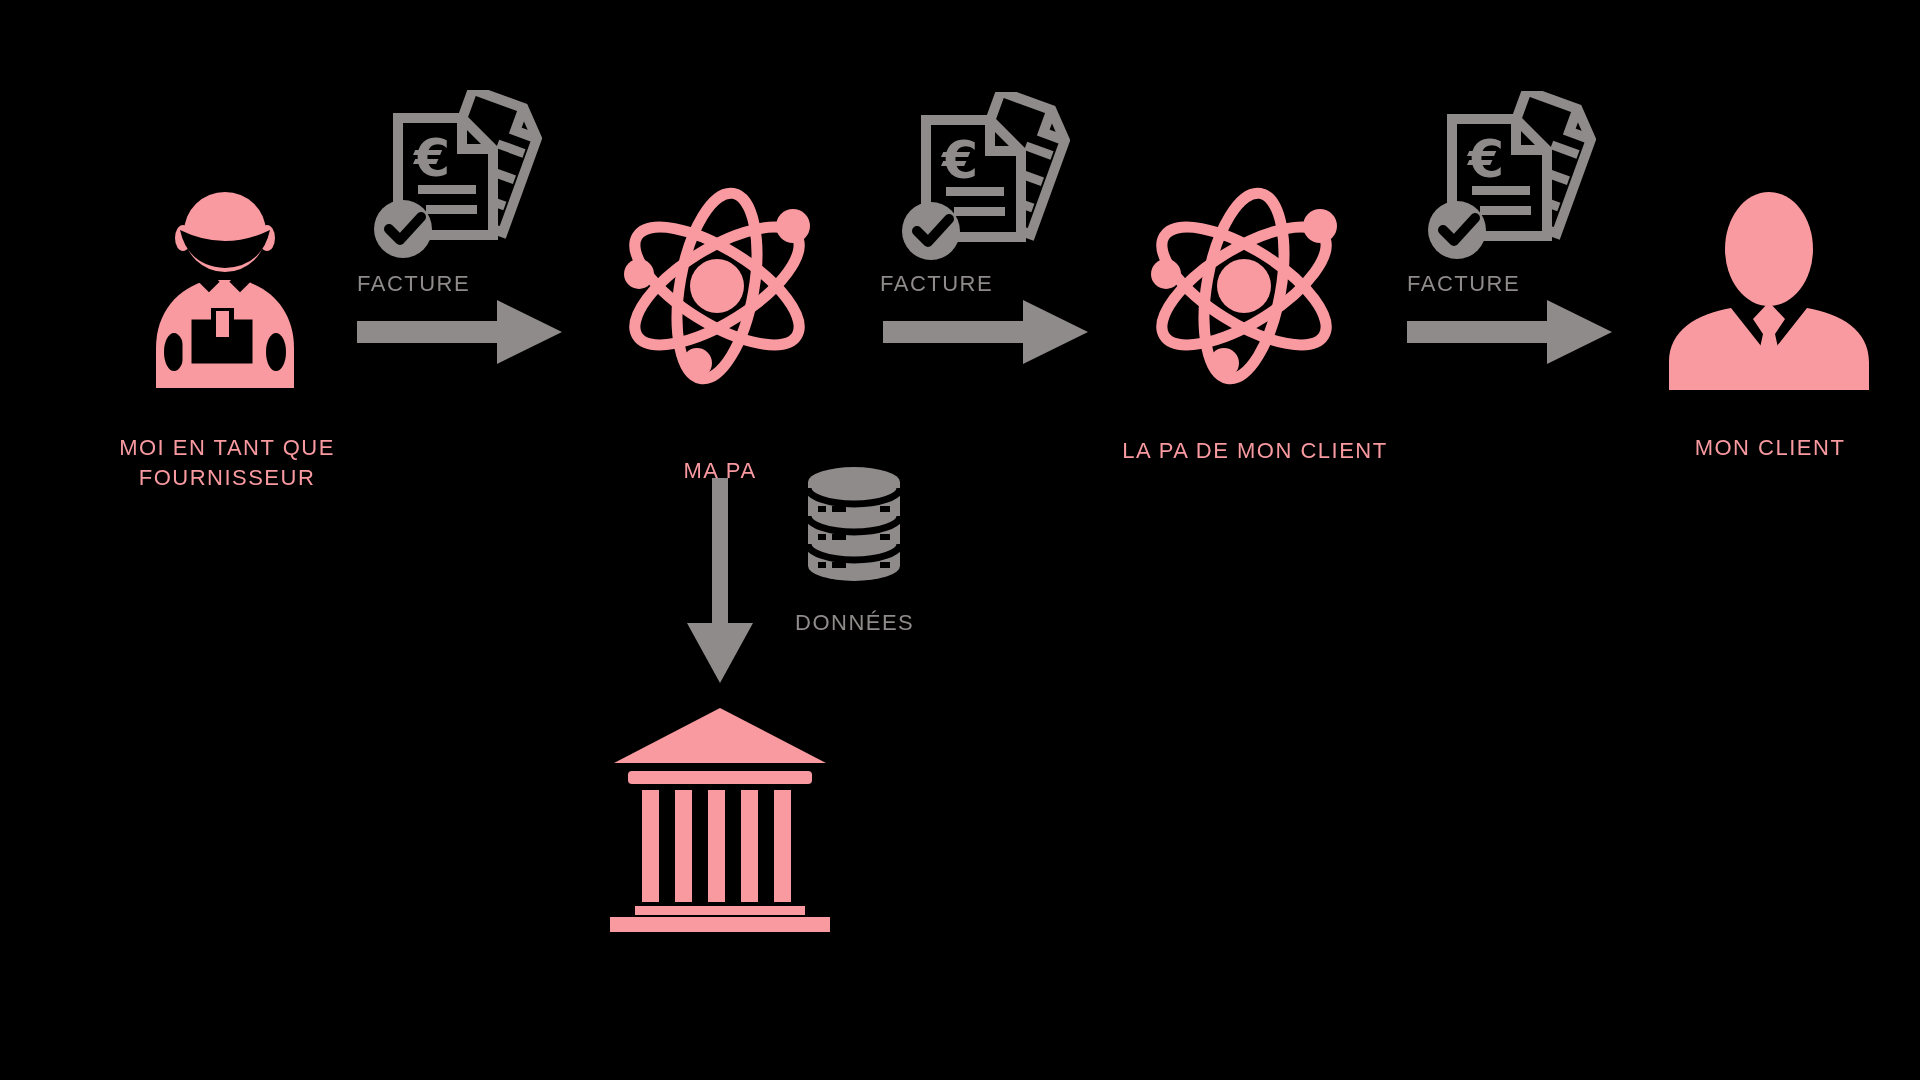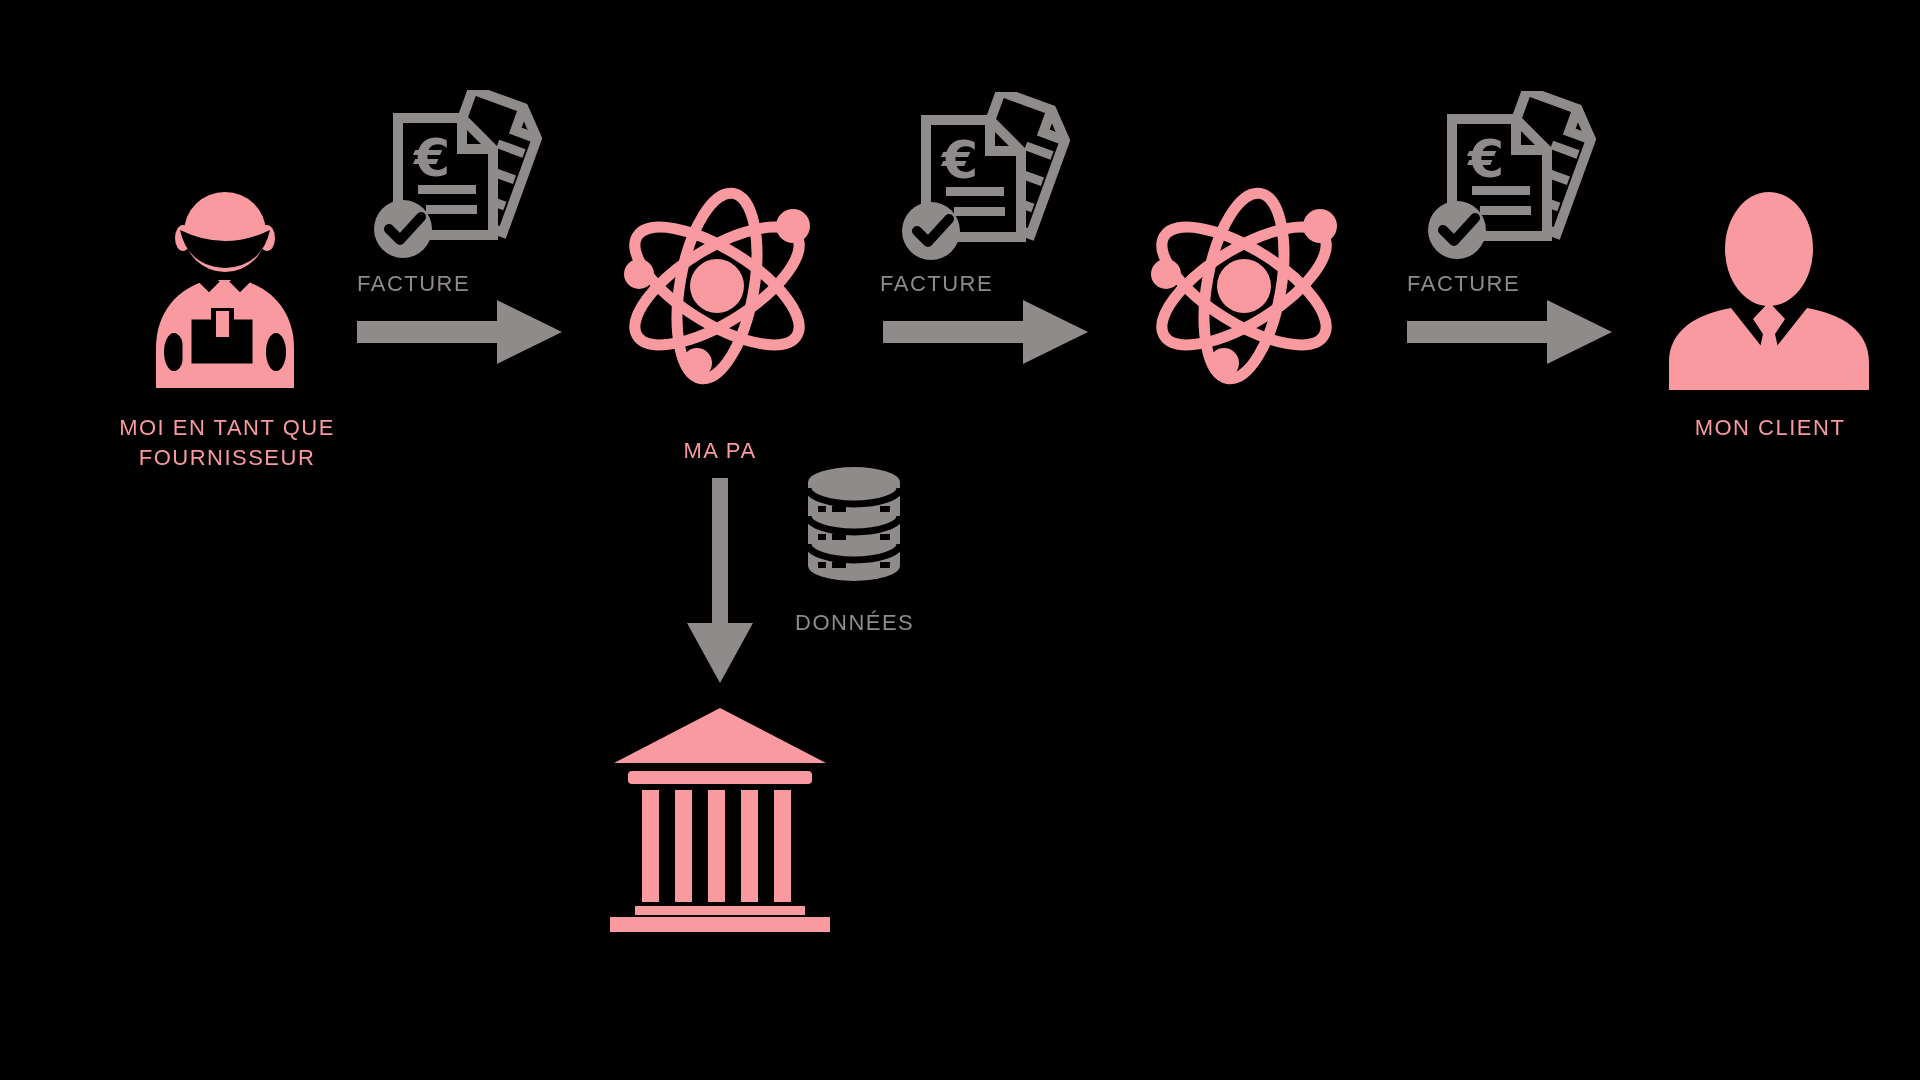--- a/index.html
+++ b/index.html
@@ -1,20 +1,20 @@
 <!DOCTYPE html>
 <html><head>
 <meta charset="utf-8">
 <style>
   html,body{margin:0;padding:0;background:#000;}
   .canvas{position:relative;width:1920px;height:1080px;background:#000000;overflow:hidden;
           font-family:"Liberation Sans",sans-serif;}
   .abs{position:absolute;}
   .label{font-weight:normal;letter-spacing:1.5px;font-size:22px;white-space:nowrap;line-height:30px;}
-  .pink{color:#F999A0;}
+  .pink{color:#F999A0;margin-top:20px;}
   .gray{color:#908B8B;}
   .center{text-align:center;}
 </style>
 </head>
 <body>
 
 <div class="canvas">
 
   <svg width="0" height="0" style="position:absolute" aria-hidden="true">
     <defs>
@@ -138,20 +138,21 @@
       <use href="#sym-facture"></use>
     </svg>
   <div class="abs label gray" style="left:880px;top:269px">FACTURE</div>
   <svg class="abs" style="left:883px;top:300px" width="205" height="64">
       <use href="#sym-arrow-right"></use>
     </svg>
 
   <svg class="abs" style="left:1144px;top:186px" width="200" height="200">
       <use href="#sym-atom"></use>
     </svg>
+  <div class="abs label pink center" style="left:1115px;top:416px;width:280px">LA PA DE MON CLIENT</div>
 
   <svg class="abs" style="left:1426px;top:91px" width="170" height="170">
       <use href="#sym-facture"></use>
     </svg>
   <div class="abs label gray" style="left:1407px;top:269px">FACTURE</div>
   <svg class="abs" style="left:1407px;top:300px" width="205" height="64">
       <use href="#sym-arrow-right"></use>
     </svg>
 
   <svg class="abs" style="left:1665px;top:190px" width="205" height="200">

